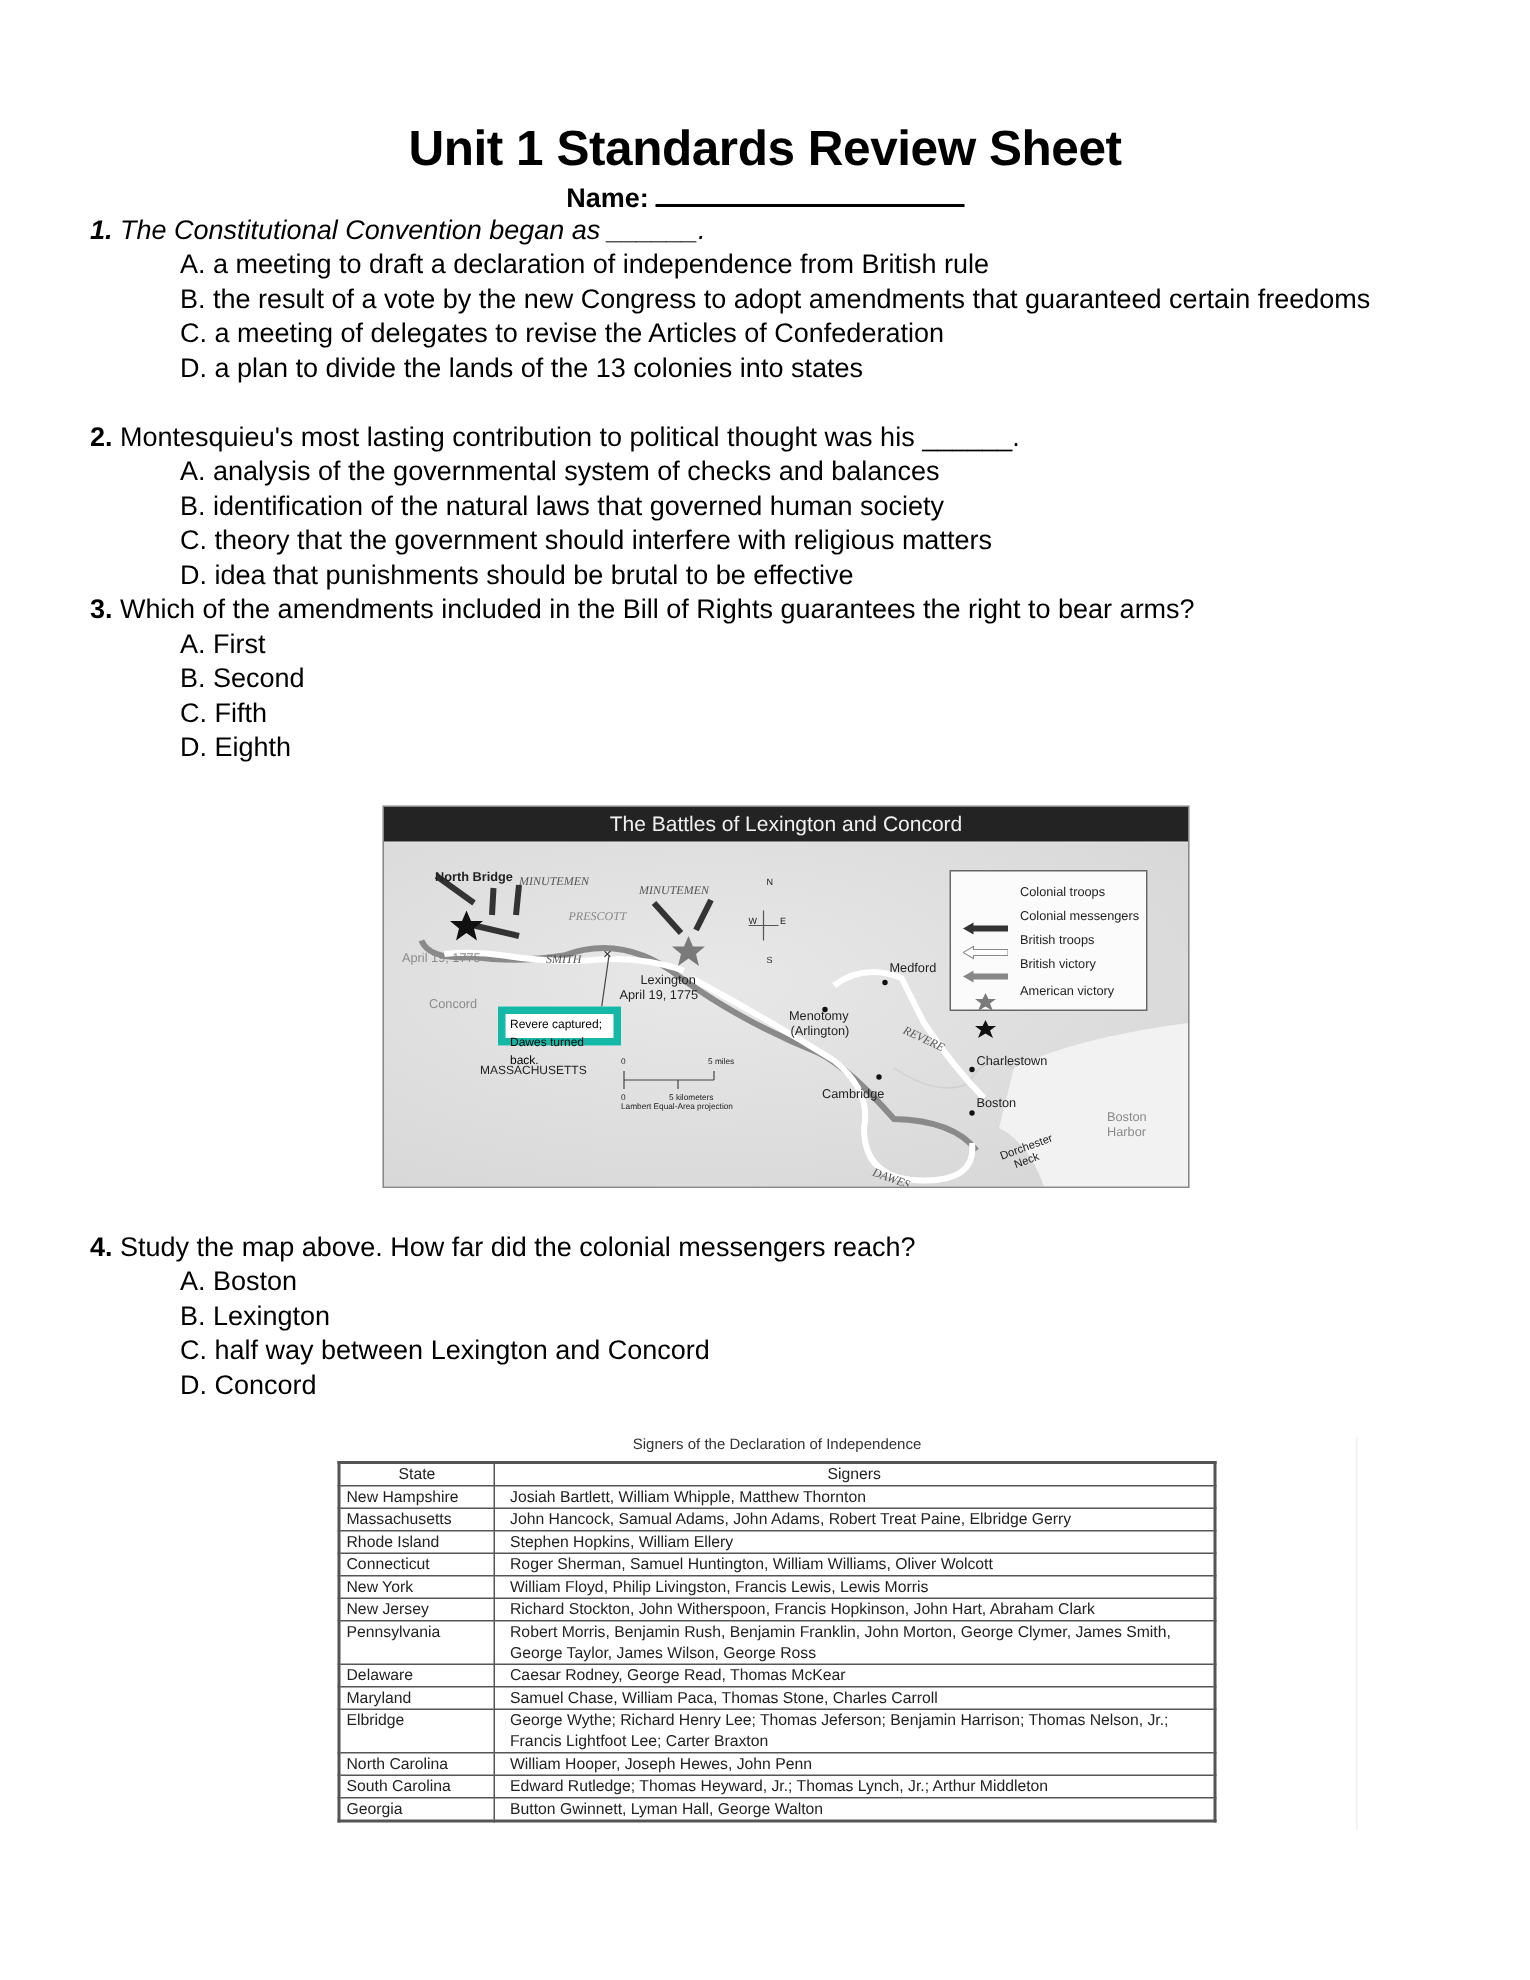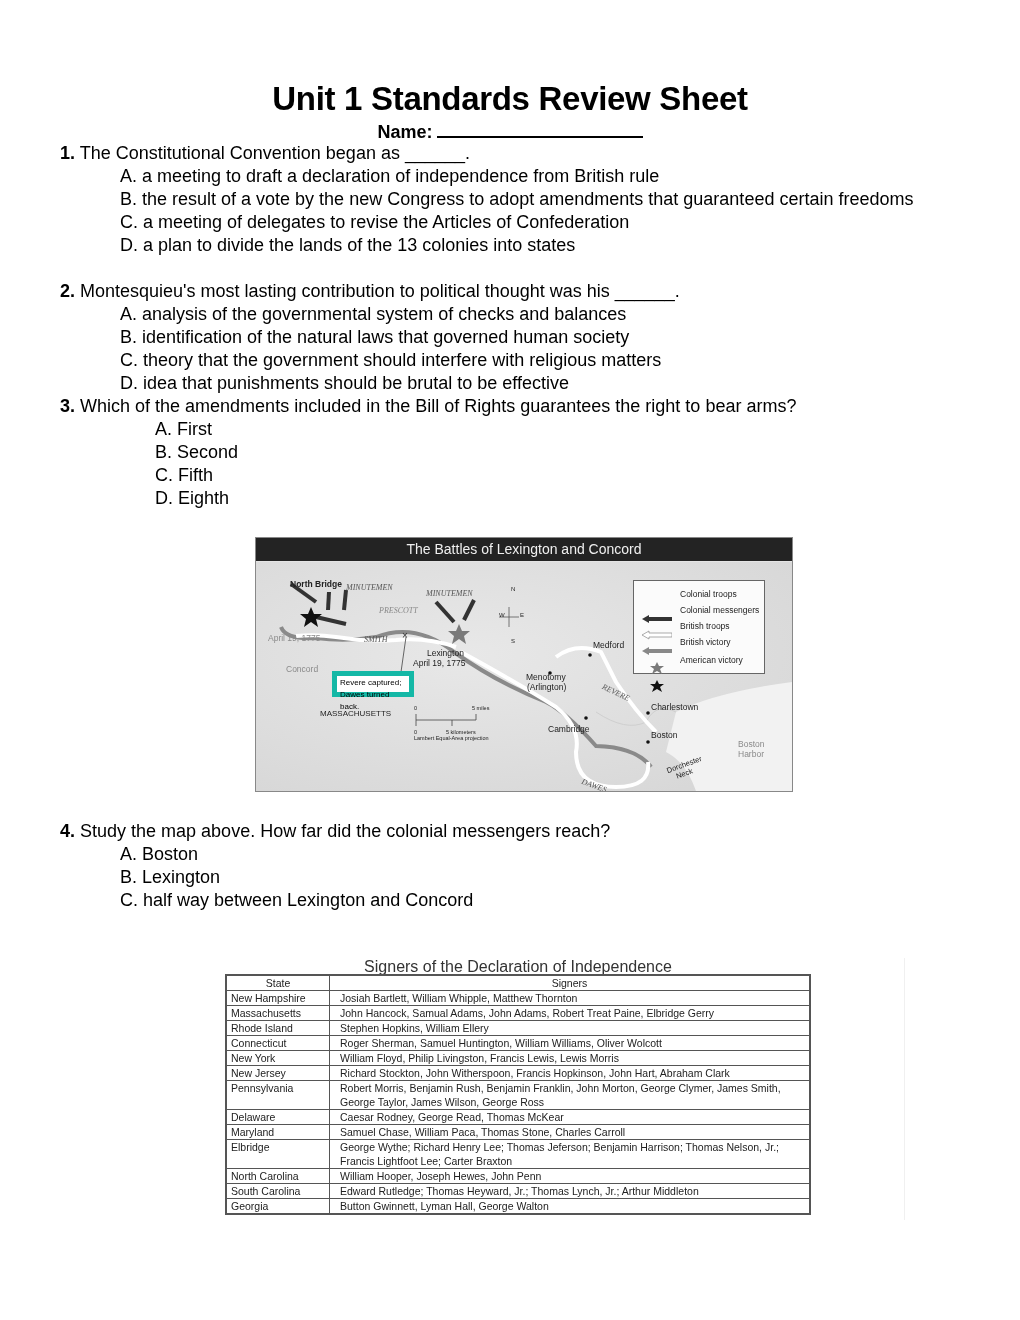--- a/index.html
+++ b/index.html
@@ -27,39 +27,39 @@
   .map-label.italic { font-family: "Liberation Serif", serif; font-style: italic; color: #555; font-size: 8px; }
   .map-label.bold { font-weight: bold; }
   .legend { position: absolute; left: 377px; top: 42px; width: 130px; height: 92px;
             background: #fbfbfb; border: 1px solid #666; }
   .legend-item { position: absolute; left: 8px; font-size: 8.5px; color: #222; height: 14px; line-height: 14px; white-space: nowrap; }
   .legend-item .sym { display: inline-block; width: 30px; height: 10px; vertical-align: middle; margin-right: 8px; position: relative; }
   .callout { position: absolute; left: 76px; top: 133px; width: 82px; height: 26px; background: #fff;
              border: 5px solid #14b8a6; font-size: 8px; line-height: 12px; padding: 1px 3px; box-sizing: border-box; }
 
   
-  .tbl-title { position: absolute; left: 225px; top: 958px; width: 586px; text-align: center; font-size: 16px; color: #333; }
+  .tbl-title { position: absolute; left: 225px; top: 958px; width: 586px; text-align: center; font-size: 10px; color: #333; }
   table.signers { position: absolute; left: 225px; top: 974px; width: 586px; border-collapse: collapse;
                   font-size: 10.5px; color: #222; }
   table.signers td, table.signers th { border: 1px solid #555; padding: 0 4px; line-height: 14px; text-align: left; vertical-align: top; font-weight: normal; }
   table.signers th { text-align: center; }
   table.signers td.state { width: 94px; }
   table.signers td.names { padding-left: 10px; }
   table.signers { border: 2px solid #555; }
   .faint-line { position: absolute; left: 904px; top: 958px; width: 1px; height: 262px; background: #f0f0f0; }
 </style>
 </head>
 <body>
 
 <div class="title">Unit 1 Standards Review Sheet</div>
 <div class="name-line">
   <span>Name:</span><span class="name-blank"></span>
 </div>
 
-<div class="q" style="top:142px;">
+<div class="q" style="top:142px;font-style:italic;">
   <b>1.</b>
   <span>The Constitutional Convention began as ______.</span>
 </div>
 <div class="opts" style="top:165px;">
   <div class="opt">A. a meeting to draft a declaration of independence from British rule</div>
   <div class="opt b-wide">B. the result of a vote by the new Congress to adopt amendments that guaranteed certain freedoms</div>
   <div class="opt">C. a meeting of delegates to revise the Articles of Confederation</div>
   <div class="opt">D. a plan to divide the lands of the 13 colonies into states</div>
 </div>
 
@@ -71,21 +71,21 @@
   <div class="opt">A. analysis of the governmental system of checks and balances</div>
   <div class="opt">B. identification of the natural laws that governed human society</div>
   <div class="opt">C. theory that the government should interfere with religious matters</div>
   <div class="opt">D. idea that punishments should be brutal to be effective</div>
 </div>
 
 <div class="q" style="top:395px;">
   <b>3.</b>
   <span>Which of the amendments included in the Bill of Rights guarantees the right to bear arms?</span>
 </div>
-<div class="opts" style="top:418px;margin-left:35px;">
+<div class="opts" style="top:418px;">
   <div class="opt">A. First</div>
   <div class="opt">B. Second</div>
   <div class="opt">C. Fifth</div>
   <div class="opt">D. Eighth</div>
 </div>
 
 <div class="map">
   <div class="map-header">The Battles of Lexington and Concord</div>
   <svg width="536" height="229" viewBox="0 0 536 229">
     <defs>
@@ -203,20 +203,21 @@
 </div>
 
 <div class="q" style="top:820px;">
   <b>4.</b>
   <span>Study the map above. How far did the colonial messengers reach?</span>
 </div>
 <div class="opts" style="top:843px;">
   <div class="opt">A. Boston</div>
   <div class="opt">B. Lexington</div>
   <div class="opt">C. half way between Lexington and Concord</div>
+  <div class="opt">D. Concord</div>
 </div>
 
 <div class="tbl-title">Signers of the Declaration of Independence</div>
 <table class="signers">
   <thead>
     <tr>
       <th>State</th>
       <th>Signers</th>
     </tr>
   </thead>

